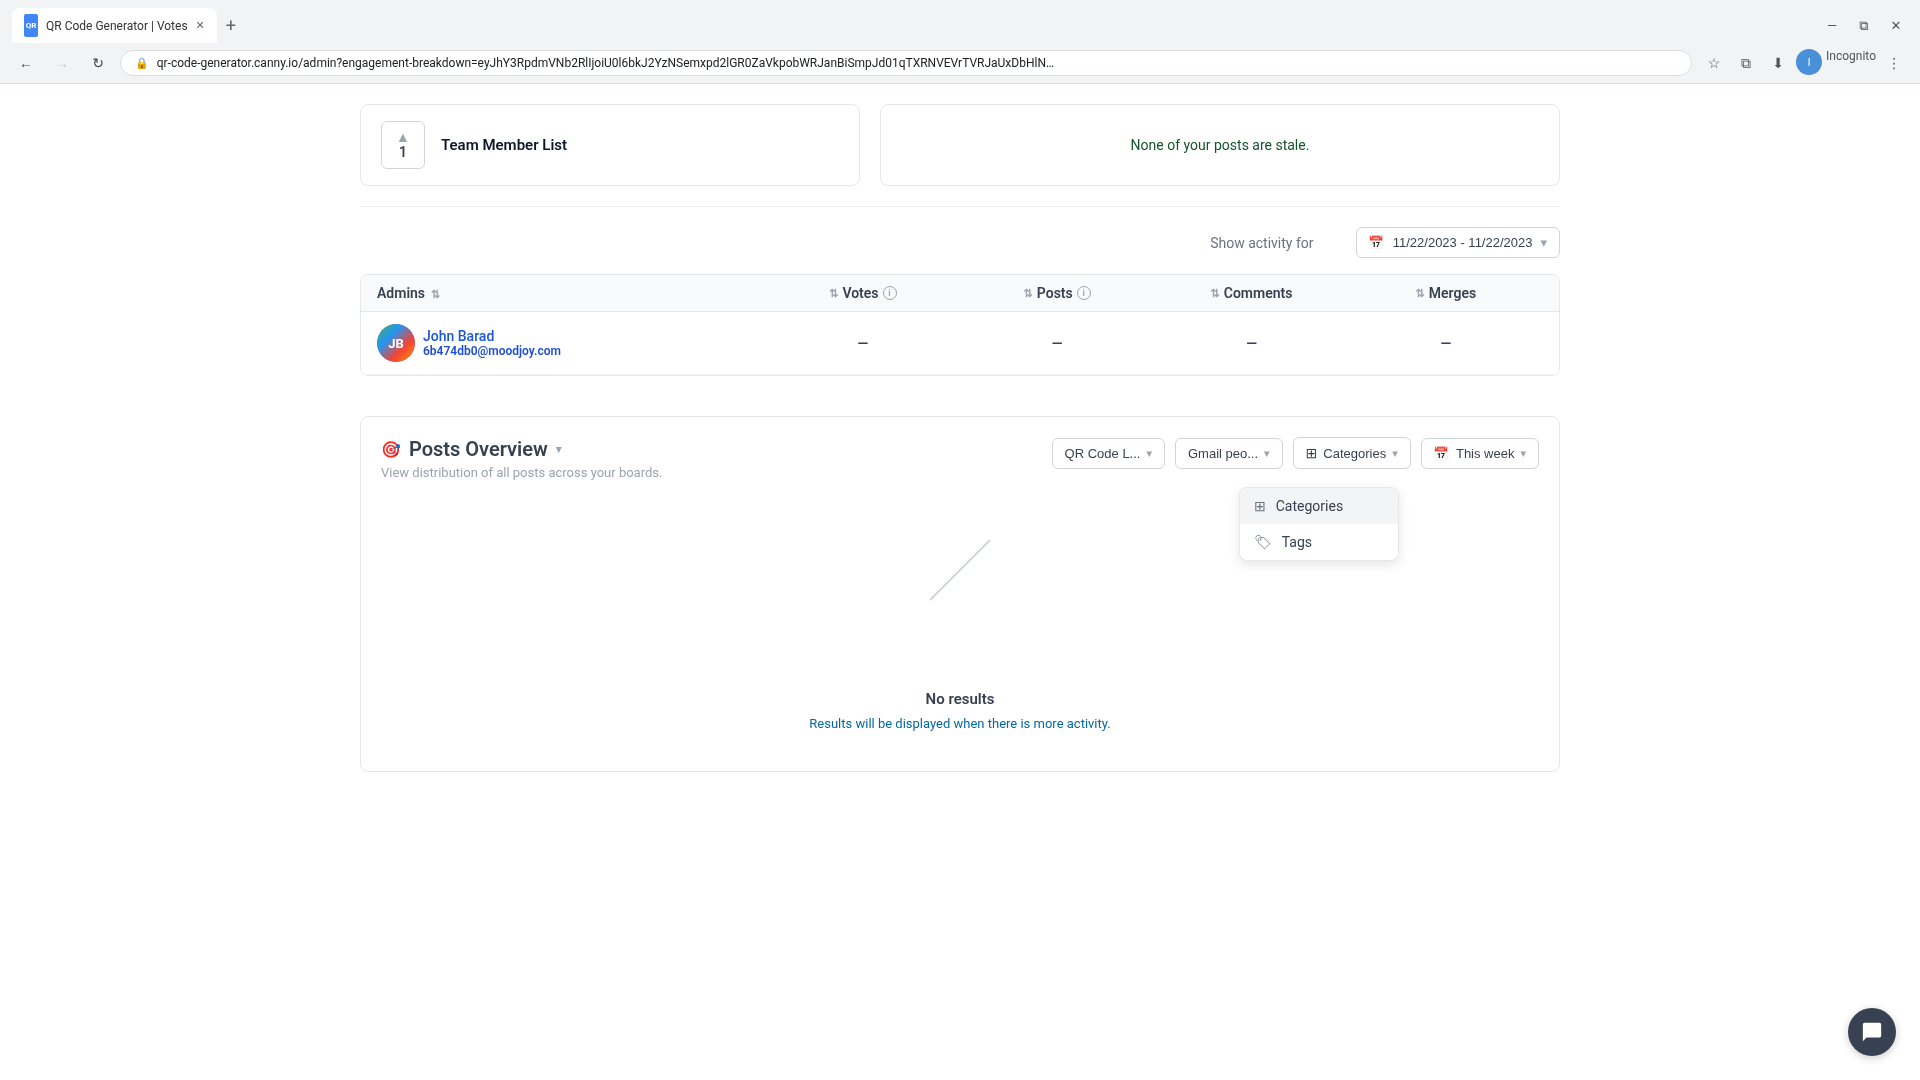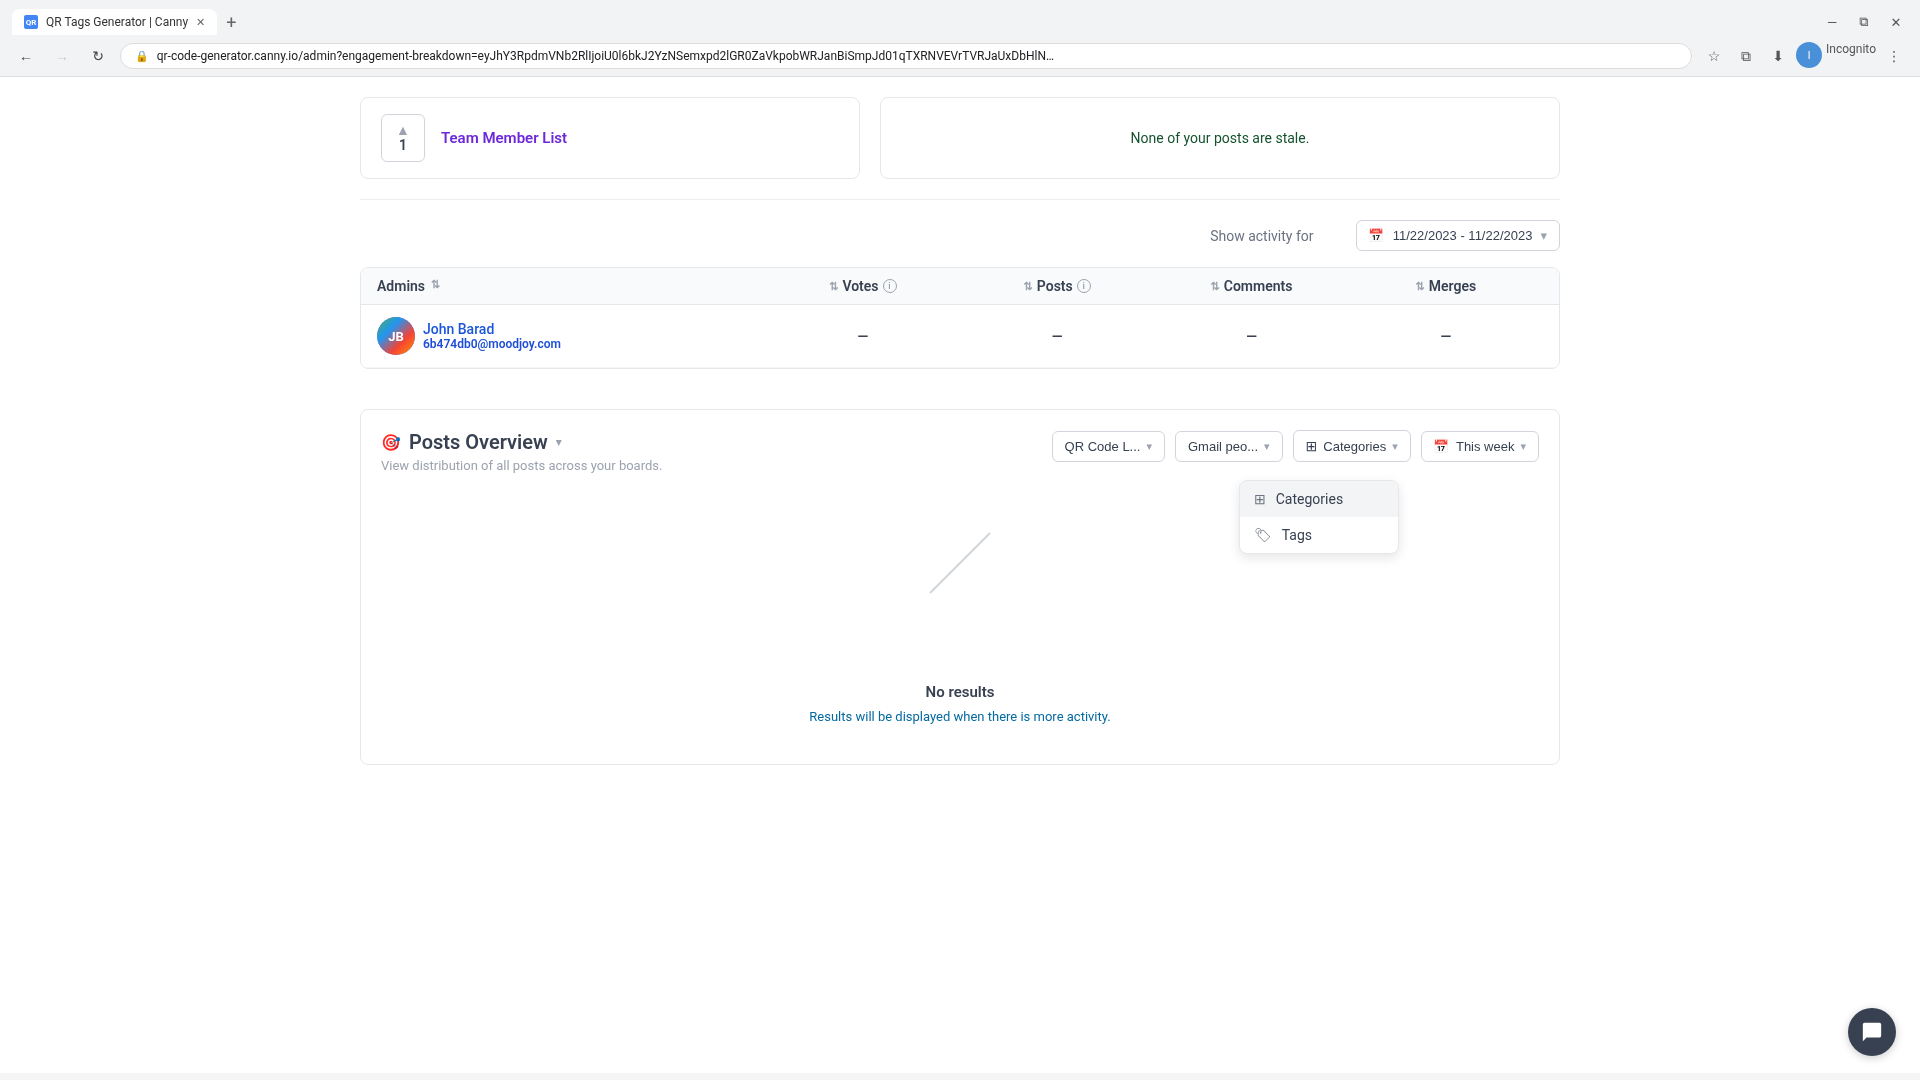--- a/index.html
+++ b/index.html
@@ -31,21 +31,21 @@
       background: white;
       border-radius: 8px 8px 0 0;
       padding: 6px 12px;
       gap: 8px;
       font-size: 12px;
       color: #333;
       min-width: 200px;
     }
     .tab-favicon {
       width: 14px;
-      height: 14px;
+      height: 23px;
       border-radius: 2px;
       background: #4285f4;
       display: flex; align-items: center; justify-content: center;
       font-size: 8px; color: white; font-weight: bold;
     }
     .tab-close {
       margin-left: auto;
       cursor: pointer;
       color: #666;
       font-size: 11px;
@@ -182,21 +182,21 @@
     }
     .vote-badge .count {
       font-size: 14px;
       font-weight: 600;
       color: #374151;
     }
 
     .team-member-title {
       font-size: 15px;
       font-weight: 600;
-      color: #6d28d9;
+      color: #0f172a;
     }
 
     .stale-card {
       flex: 1;
       display: flex;
       align-items: center;
       justify-content: center;
       color: #14532d;
       font-size: 14px;
     }
@@ -242,21 +242,21 @@
     }
 
     .admin-table-header {
       display: flex;
       align-items: center;
       background: #f9fafb;
       border-bottom: 1px solid #e5e7eb;
       padding: 10px 16px;
     }
 
-    .col-admin { flex: 2; display: flex; align-items: flex-start; gap: 6px; font-weight: 600; color: #374151; }
+    .col-admin { flex: 2; display: flex; align-items: flex-end; gap: 6px; font-weight: 600; color: #374151; }
     .col-votes, .col-posts, .col-comments, .col-merges {
       flex: 1;
       display: flex;
       align-items: center;
       gap: 4px;
       font-weight: 600;
       color: #374151;
       justify-content: center;
     }
 
@@ -467,21 +467,21 @@
 </head>
 <body>
 
 <div class="browser-chrome">
   <div class="browser-titlebar">
     <div class="tab-bar">
       <div class="browser-tab">
         <div class="tab-favicon">
           <span>QR</span>
         </div>
-        <span>QR Tags Generator | Canny</span>
+        <span>QR Code Generator | Votes</span>
         <span class="tab-close">✕</span>
       </div>
       <div class="new-tab-btn">+</div>
     </div>
     <div class="window-controls">
       <div class="win-btn">—</div>
       <div class="win-btn">⧉</div>
       <div class="win-btn">✕</div>
     </div>
   </div>

